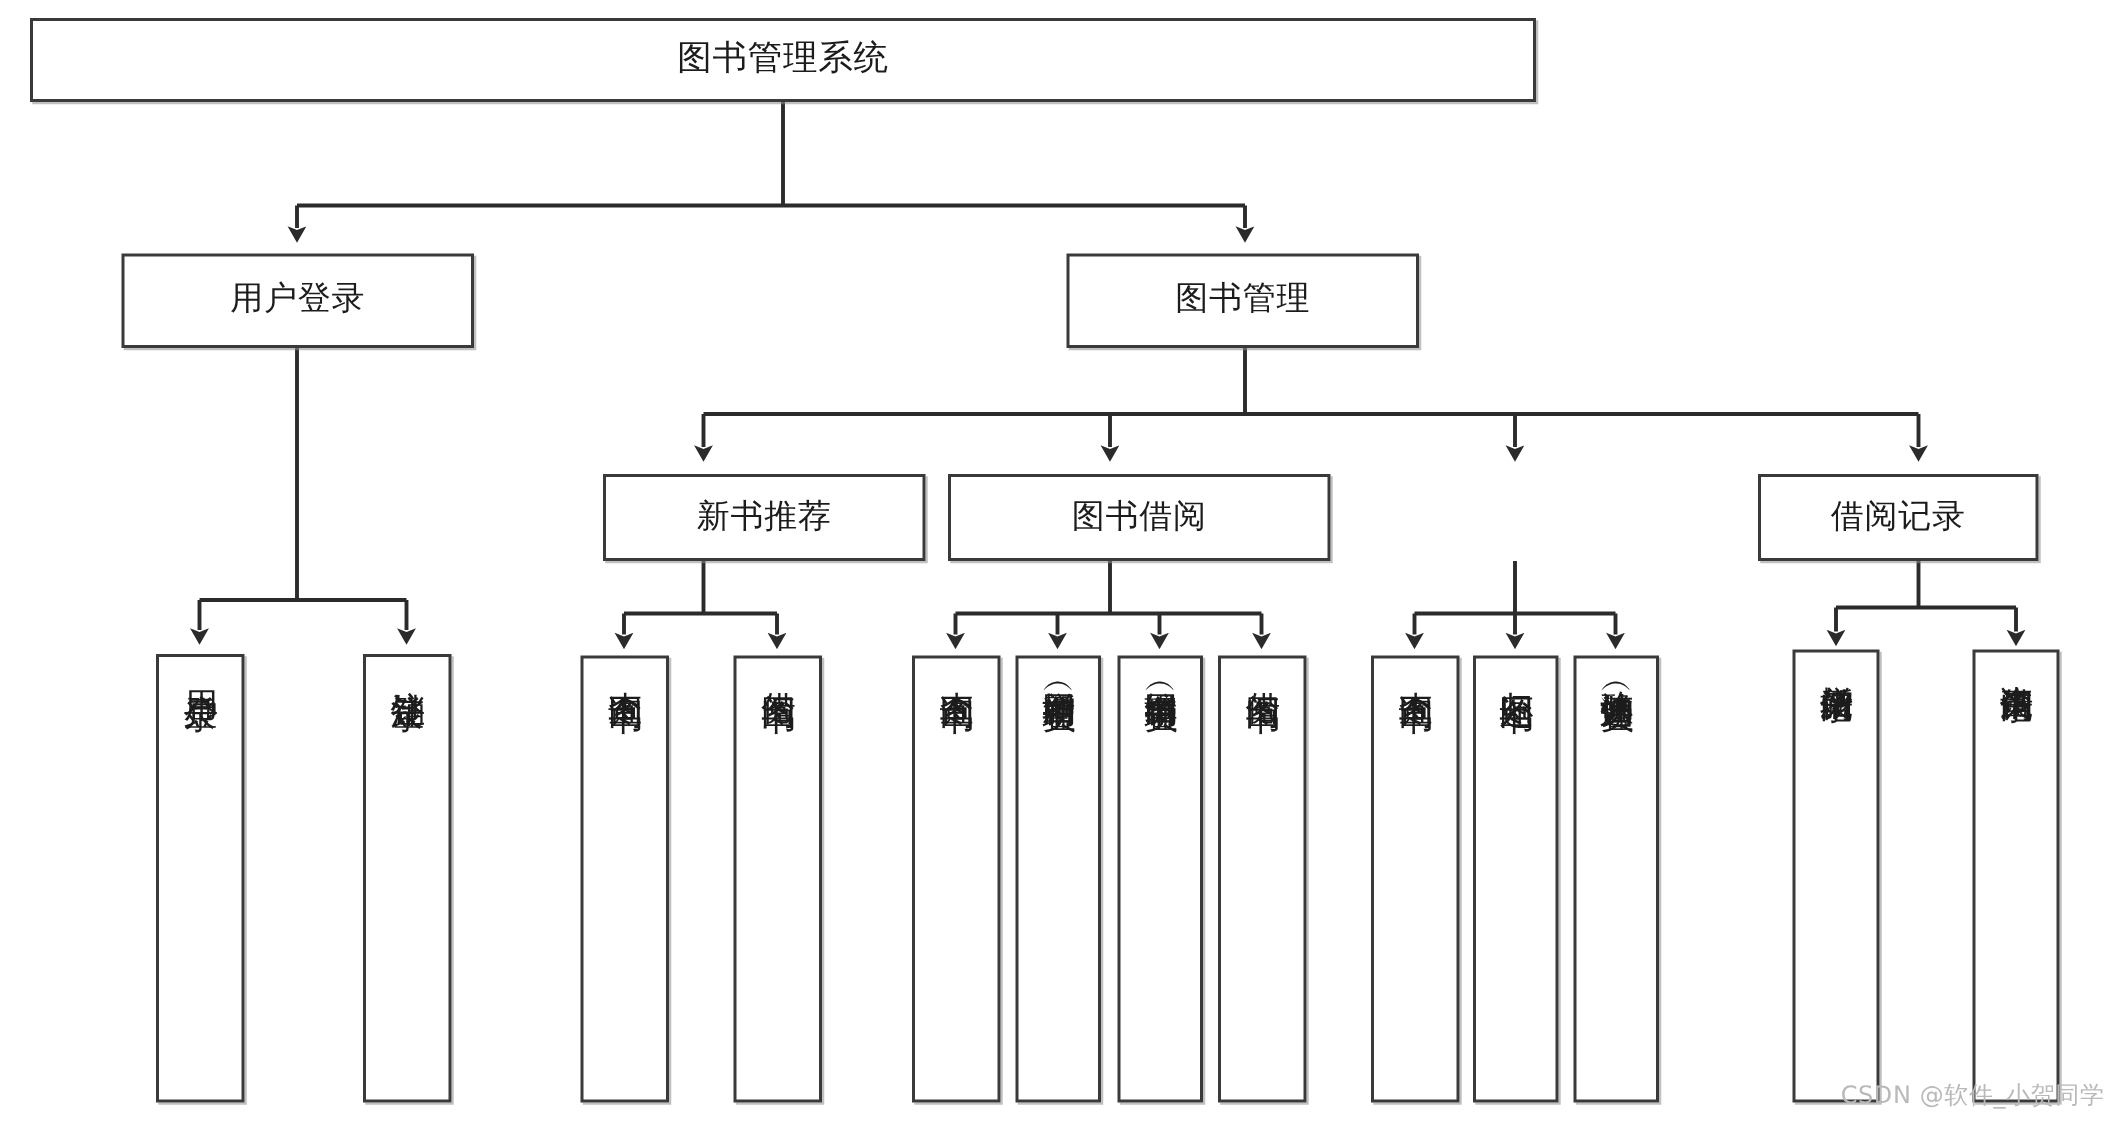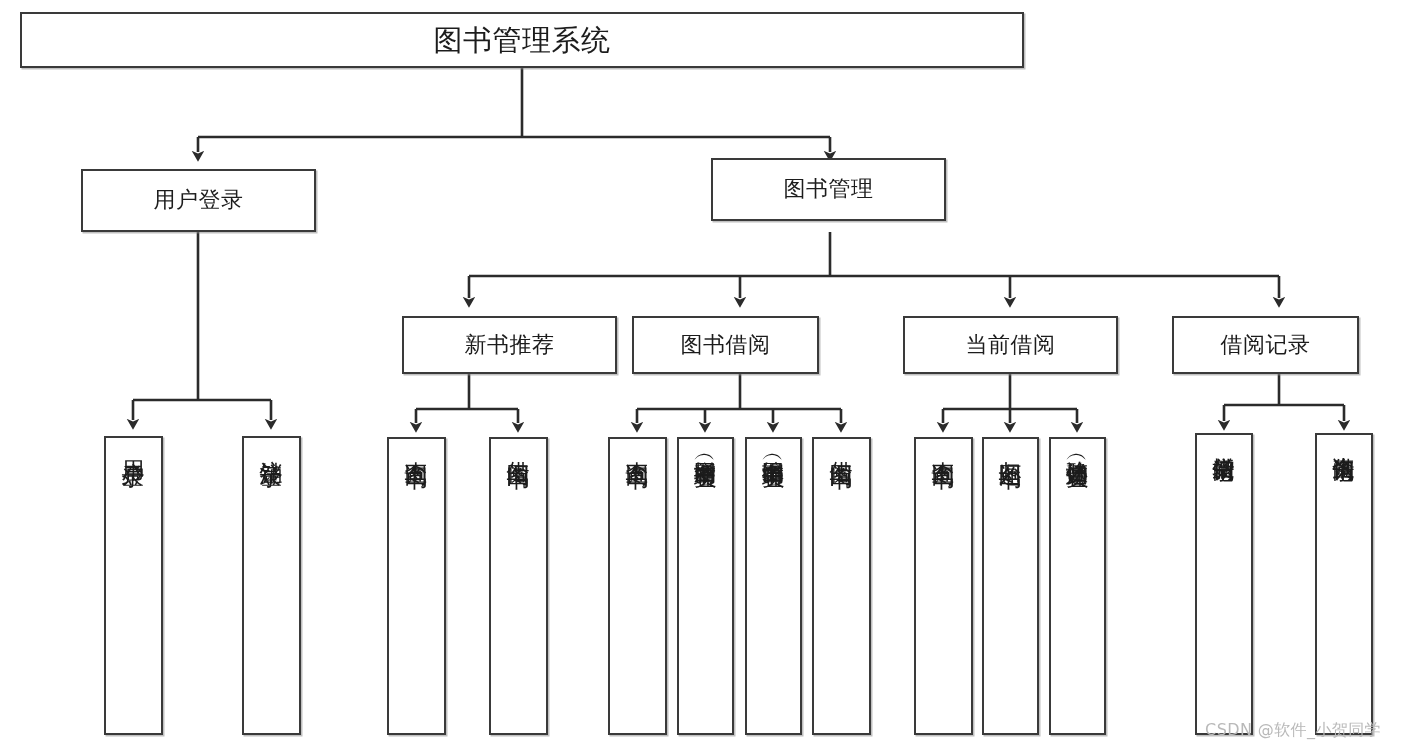--- a/index.html
+++ b/index.html
@@ -22,41 +22,41 @@
   }
   .node .lbl{
     color:#1c1c1c;
     line-height:1.12;
     text-align:center;
     white-space:nowrap;
     letter-spacing:.5px;
   }
   
   .h .lbl{font-size:22px;}
-  .h.root .lbl{font-size:29px;}
+  .h.root .lbl{font-size:23px;}
 
   
   .v{align-items:flex-start;padding-top:4px;}
   .v .lbl{
     writing-mode:vertical-rl;
     text-orientation:upright;
     font-size:23px;
     line-height:1.05;
     letter-spacing:2px;
     white-space:nowrap;
     height:auto;
   }
   .v.tall .lbl{font-size:22px;letter-spacing:1px;}
 
   
   .v{justify-content:center;}
 
   #watermark{
     position:absolute;
-    right:24px;bottom:6px;
+    right:2px;bottom:6px;
     font-size:16px;
     color:#b9b9b9;
     letter-spacing:.4px;
     white-space:nowrap;
     font-family:"DejaVu Sans","Liberation Sans",sans-serif;
   }
 </style>
 </head>
 <body>
 
@@ -112,32 +112,29 @@
     </g>
   </svg>
 
   <div class="node h root" style="left:20px;top:12px;width:1004px;height:56px;">
     <span class="lbl">图书管理系统</span>
   </div>
 
   <div class="node h" style="left:81px;top:169px;width:235px;height:63px;">
     <span class="lbl">用户登录</span>
   </div>
-  <div class="node h" style="left:711px;top:158px;width:235px;height:63px;">
+  <div class="node h" style="left:711px;top:169px;width:235px;height:63px;">
     <span class="lbl">图书管理</span>
   </div>
 
   <div class="node h" style="left:362px;top:316px;width:215px;height:58px;margin-left:40px;">
     <span class="lbl">新书推荐</span>
   </div>
-  <div class="node h" style="left:632px;top:316px;width:187px;height:58px;">
+  <div class="node h" style="left:632px;top:316px;width:255px;height:58px;">
     <span class="lbl">图书借阅</span>
-  </div>
-  <div class="node h" style="left:903px;top:316px;width:215px;height:58px;">
-    <span class="lbl">当前借阅</span>
   </div>
   <div class="node h" style="left:1172px;top:316px;width:187px;height:58px;">
     <span class="lbl">借阅记录</span>
   </div>
 
   <div class="node v" style="left:104px;top:436px;width:59px;height:299px;">
     <span class="lbl">用户登录</span>
   </div>
   <div class="node v" style="left:242px;top:436px;width:59px;height:299px;">
     <span class="lbl">注销登录</span>

